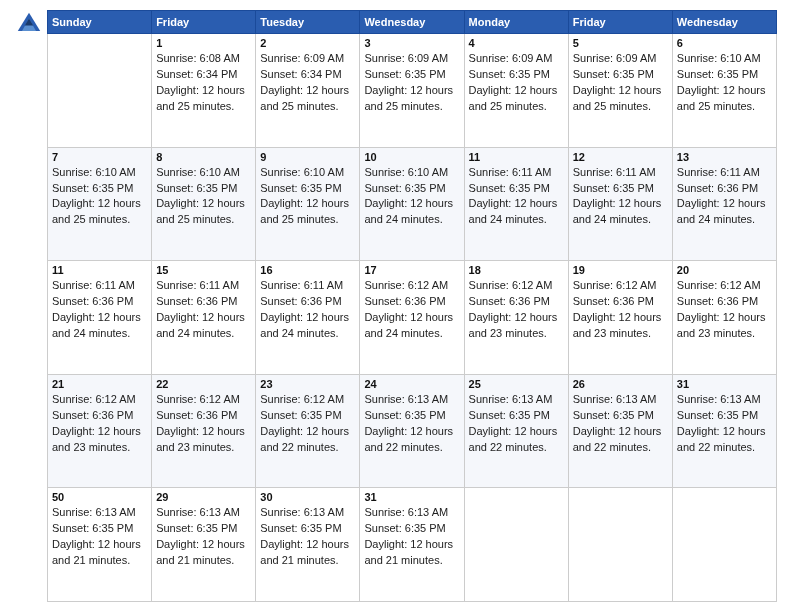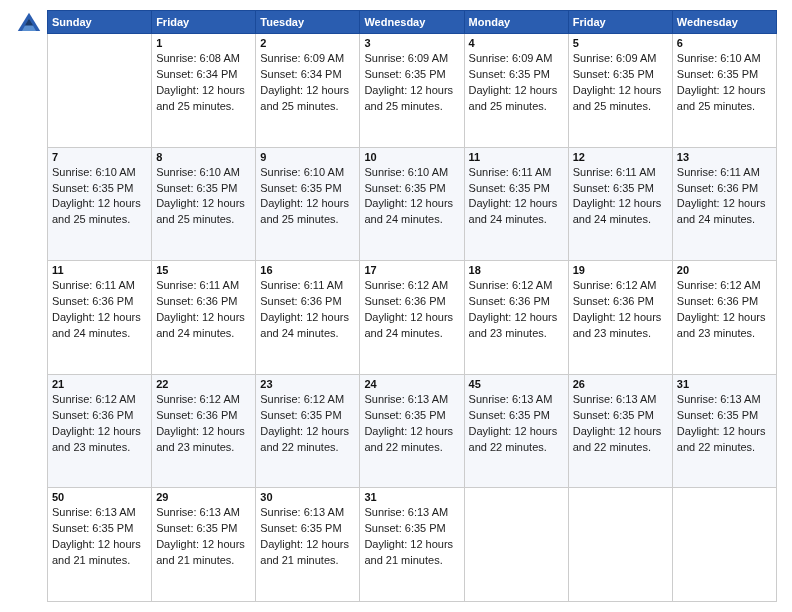--- a/index.html
+++ b/index.html
@@ -299,21 +299,21 @@
 and 22 minutes.</div>
           </td>
           <td>
             <span class="day-number">24</span>
             <div class="day-info" style="white-space: pre-line;">Sunrise: 6:13 AM
 Sunset: 6:35 PM
 Daylight: 12 hours
 and 22 minutes.</div>
           </td>
           <td>
-            <span class="day-number">45</span>
+            <span class="day-number">25</span>
             <div class="day-info" style="white-space: pre-line;">Sunrise: 6:13 AM
 Sunset: 6:35 PM
 Daylight: 12 hours
 and 22 minutes.</div>
           </td>
           <td>
             <span class="day-number">26</span>
             <div class="day-info" style="white-space: pre-line;">Sunrise: 6:13 AM
 Sunset: 6:35 PM
 Daylight: 12 hours

